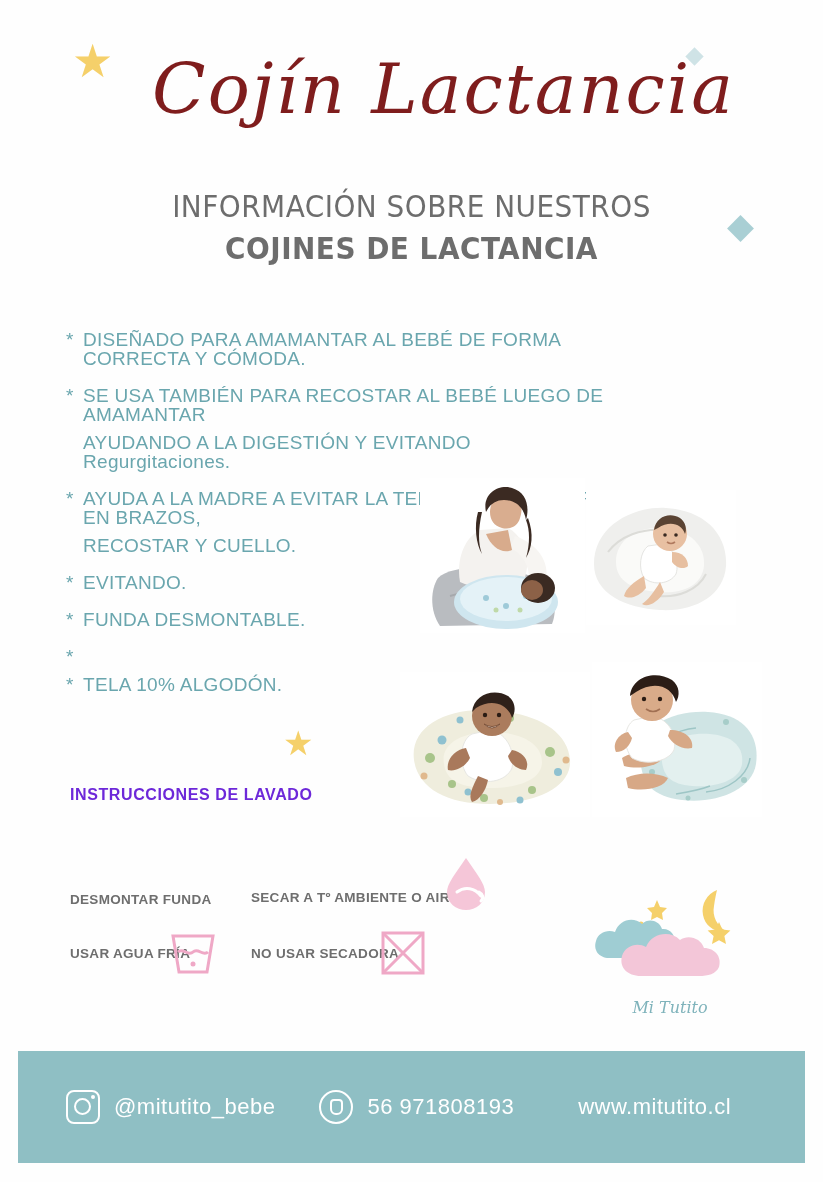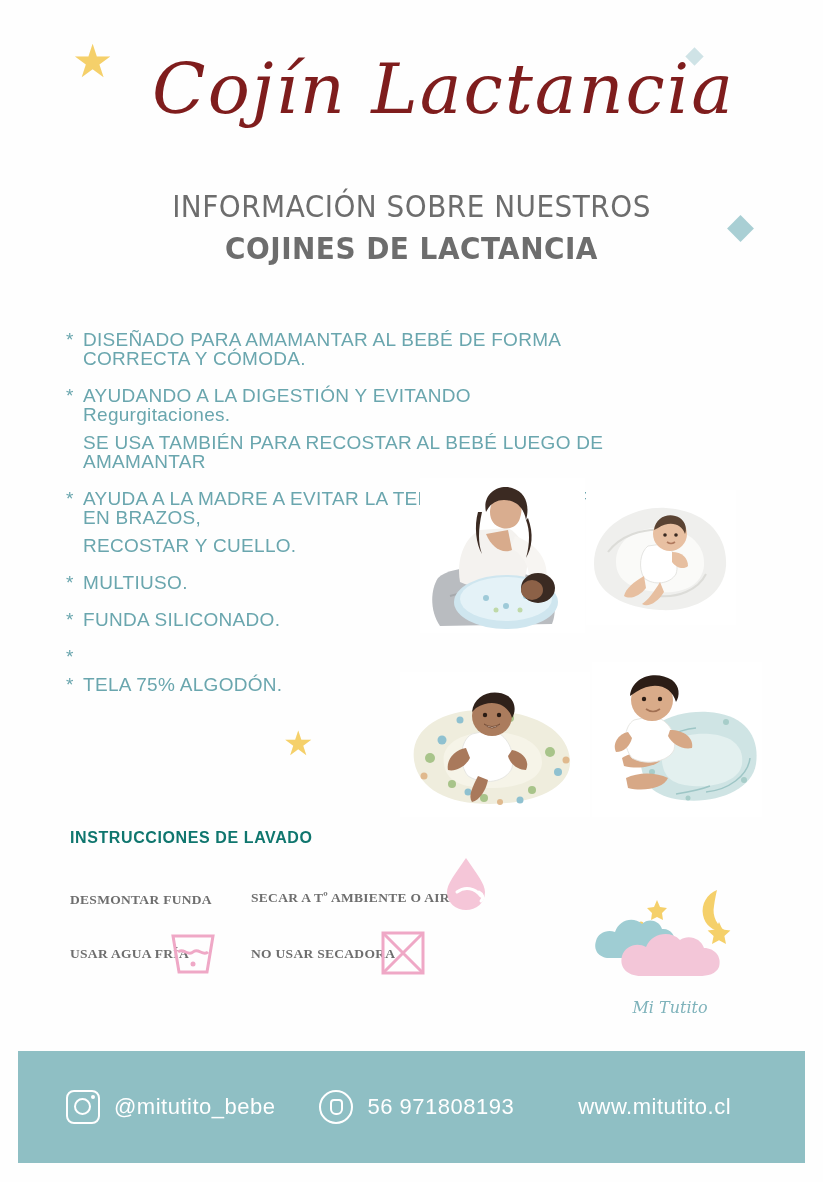--- a/index.html
+++ b/index.html
@@ -100,30 +100,30 @@
   
   .photo {
     position: absolute;
     overflow: hidden;
   }
 
   
   .wash-title {
     position: absolute;
     left: 70px;
-    top: 829px;
+    top: 786px;
     font-family: "Liberation Sans", sans-serif;
     font-weight: bold;
     font-size: 16px;
     letter-spacing: 0.6px;
-    color: #0f766e;
+    color: #6d28d9;
   }
   .wash-label {
     position: absolute;
-    font-family: Liberation Serif, serif;
+    font-family: Liberation Sans, sans-serif;
     font-size: 13.5px;
     letter-spacing: 0.3px;
     color: #6e6e6e;
     font-weight: bold;
   }
 
   
   .logo-wrap {
     position: absolute;
     right: 58px;
@@ -227,57 +227,57 @@
     <div class="bullet">
       <span class="mark">*</span>
       <span class="txt">
         <span class="line">DISEÑADO PARA AMAMANTAR AL BEBÉ DE FORMA CORRECTA Y CÓMODA.</span>
       </span>
     </div>
 
     <div class="bullet">
       <span class="mark">*</span>
       <span class="txt">
+        <span class="line">SE USA TAMBIÉN PARA RECOSTAR AL BEBÉ LUEGO DE AMAMANTAR</span>
         <span class="line">AYUDANDO A LA DIGESTIÓN Y EVITANDO Regurgitaciones.</span>
-        <span class="line">SE USA TAMBIÉN PARA RECOSTAR AL BEBÉ LUEGO DE AMAMANTAR</span>
       </span>
     </div>
 
     <div class="bullet">
       <span class="mark">*</span>
       <span class="txt">
         <span class="line">AYUDA A LA MADRE A EVITAR LA TENSIÓN MUSCULAR EN BRAZOS,</span>
         <span class="line">RECOSTAR Y CUELLO.</span>
       </span>
     </div>
 
     <div class="bullet">
       <span class="mark">*</span>
       <span class="txt">
-        <span class="line">MULTIUSO.</span>
-      </span>
-    </div>
-
-    <div class="bullet">
-      <span class="mark">*</span>
-      <span class="txt">
-        <span class="line">FUNDA SILICONADO.</span>
-      </span>
-    </div>
-
-    <div class="bullet">
-      <span class="mark">*</span>
-      <span class="txt">
-      </span>
-    </div>
-
-    <div class="bullet">
-      <span class="mark">*</span>
-      <span class="txt">
-        <span class="line">TELA 75% ALGODÓN.</span>
+        <span class="line">EVITANDO.</span>
+      </span>
+    </div>
+
+    <div class="bullet">
+      <span class="mark">*</span>
+      <span class="txt">
+        <span class="line">FUNDA DESMONTABLE.</span>
+      </span>
+    </div>
+
+    <div class="bullet">
+      <span class="mark">*</span>
+      <span class="txt">
+      </span>
+    </div>
+
+    <div class="bullet">
+      <span class="mark">*</span>
+      <span class="txt">
+        <span class="line">TELA 10% ALGODÓN.</span>
       </span>
     </div>
 
   </div>
 
   <div class="photo" style="left:420px; top:478px; width:165px; height:155px;">
     <svg width="165" height="155" viewBox="0 0 165 155">
       <rect x="0" y="0" width="165" height="155" fill="#ffffff"></rect>
 
       <path d="M18 100 C30 88, 70 86, 105 96 C130 104, 140 126, 132 146 L20 148 C10 134, 10 112, 18 100 Z" fill="#b9bcc0"></path>

